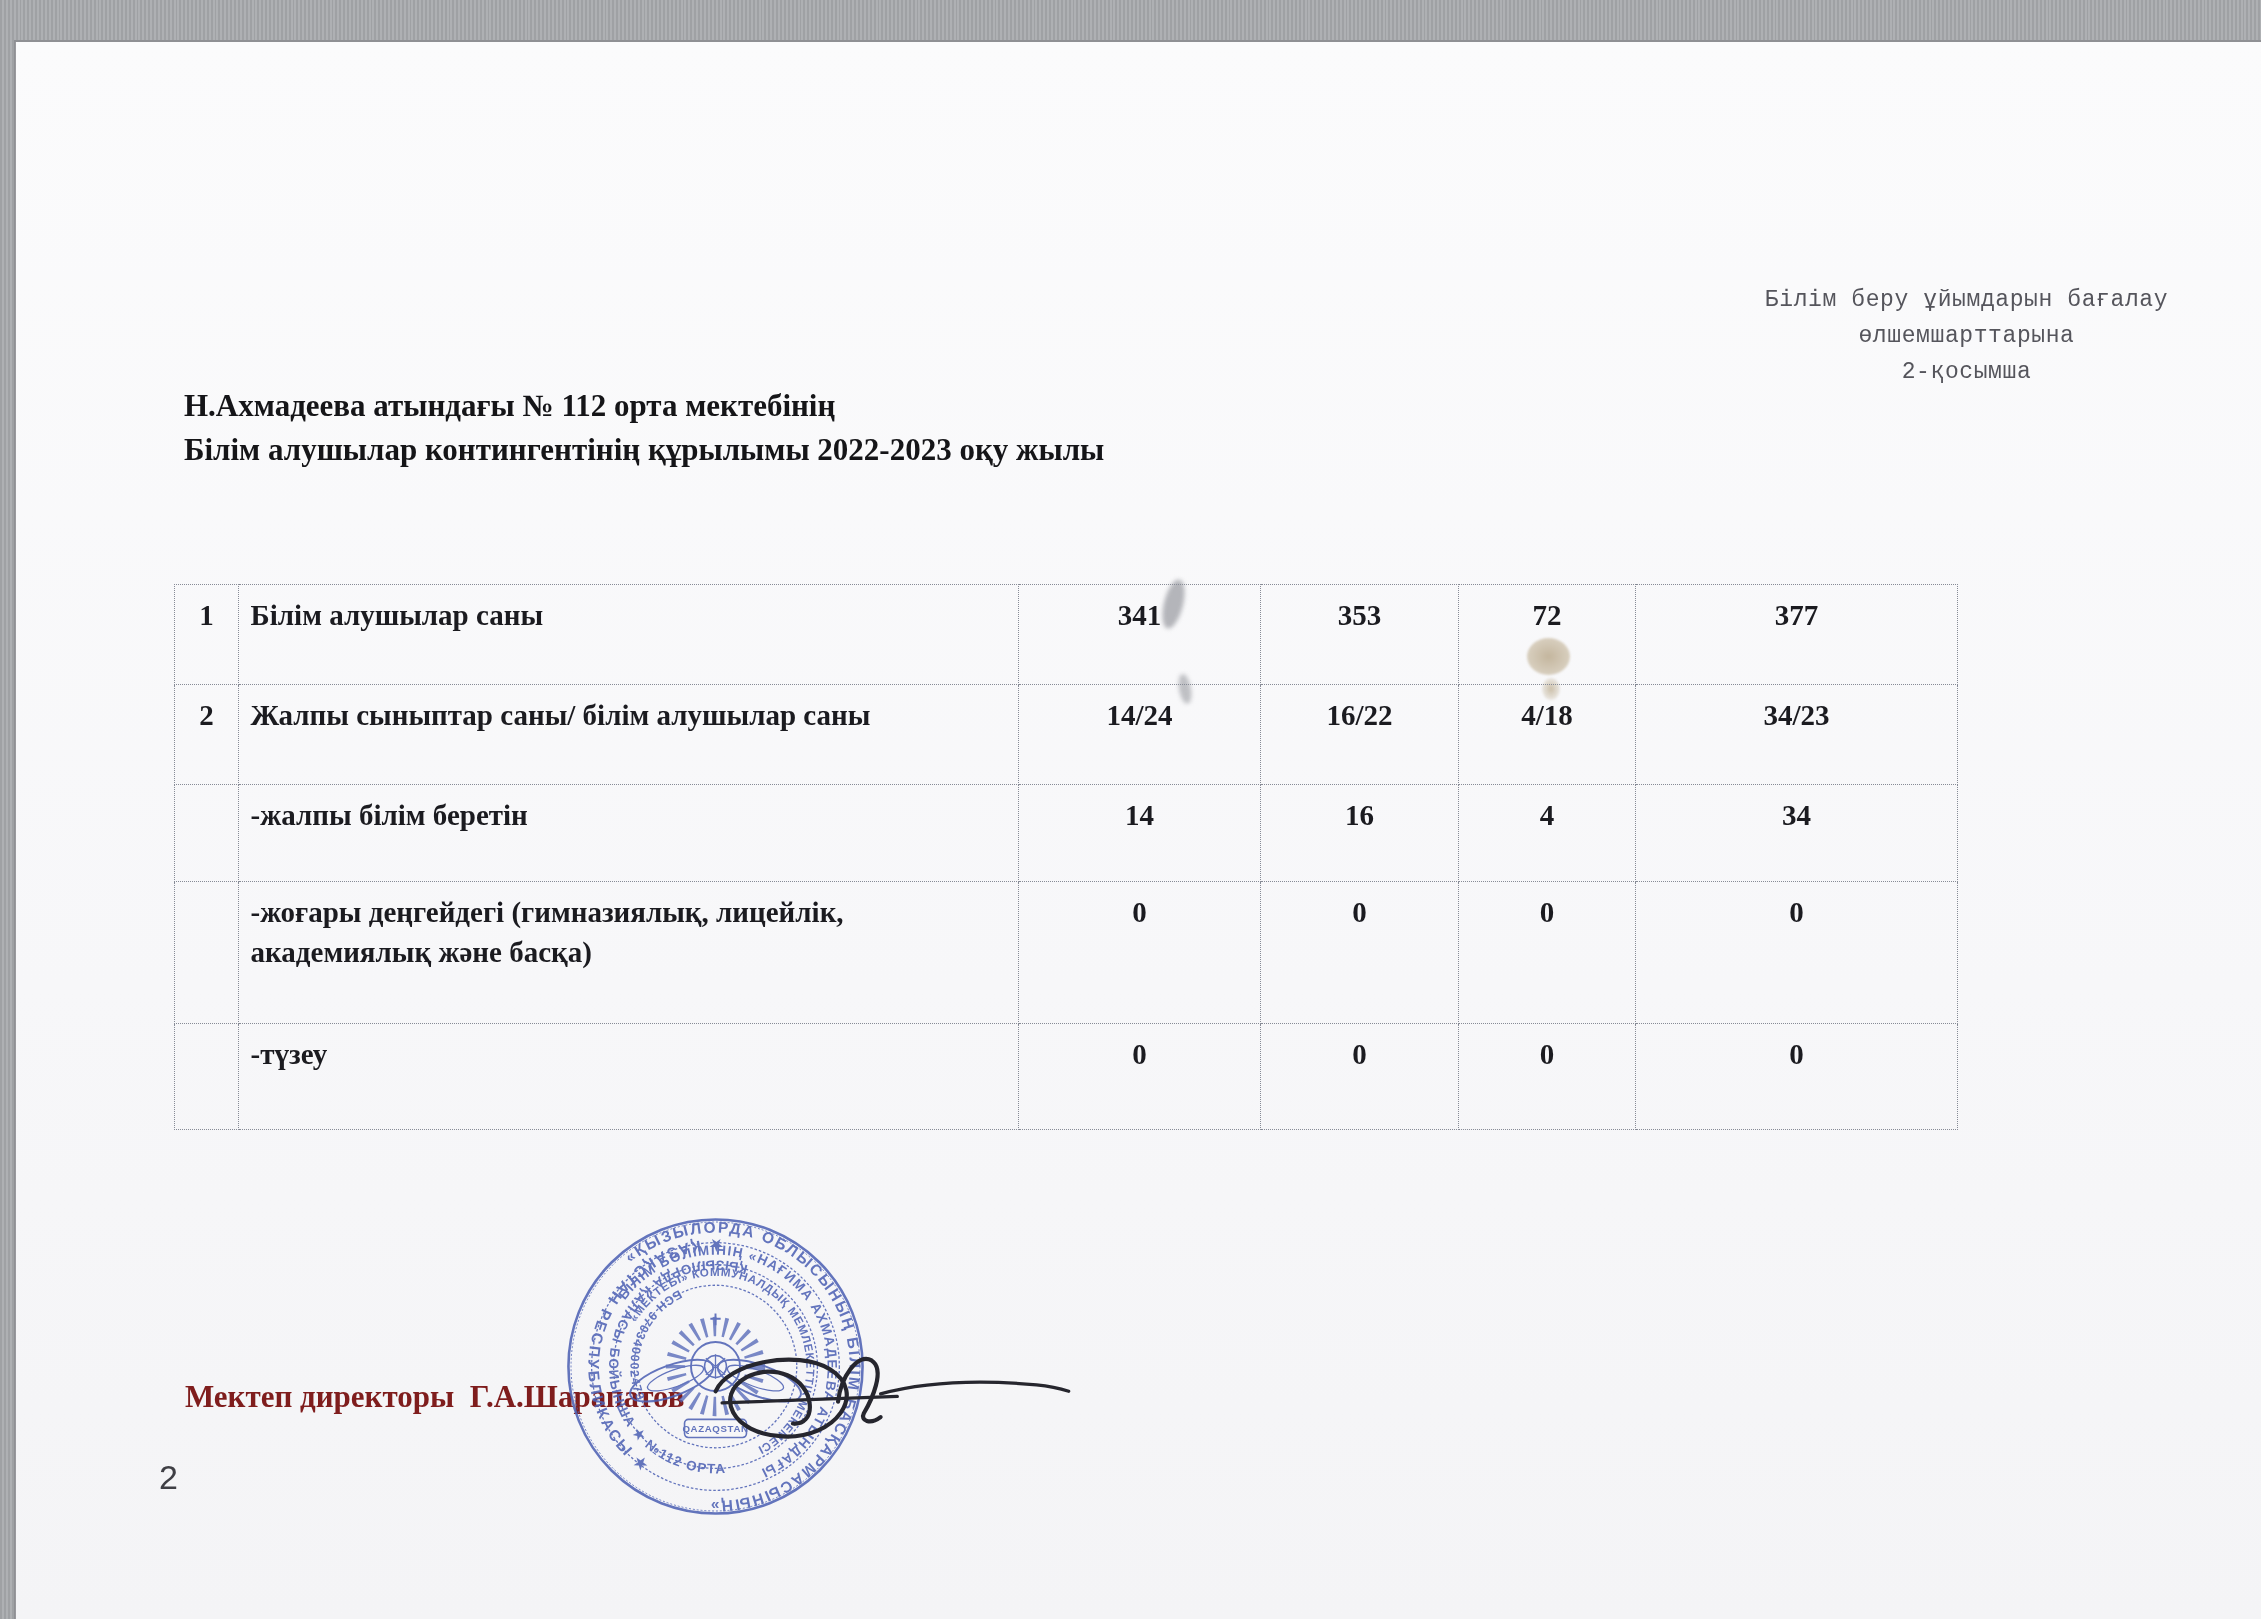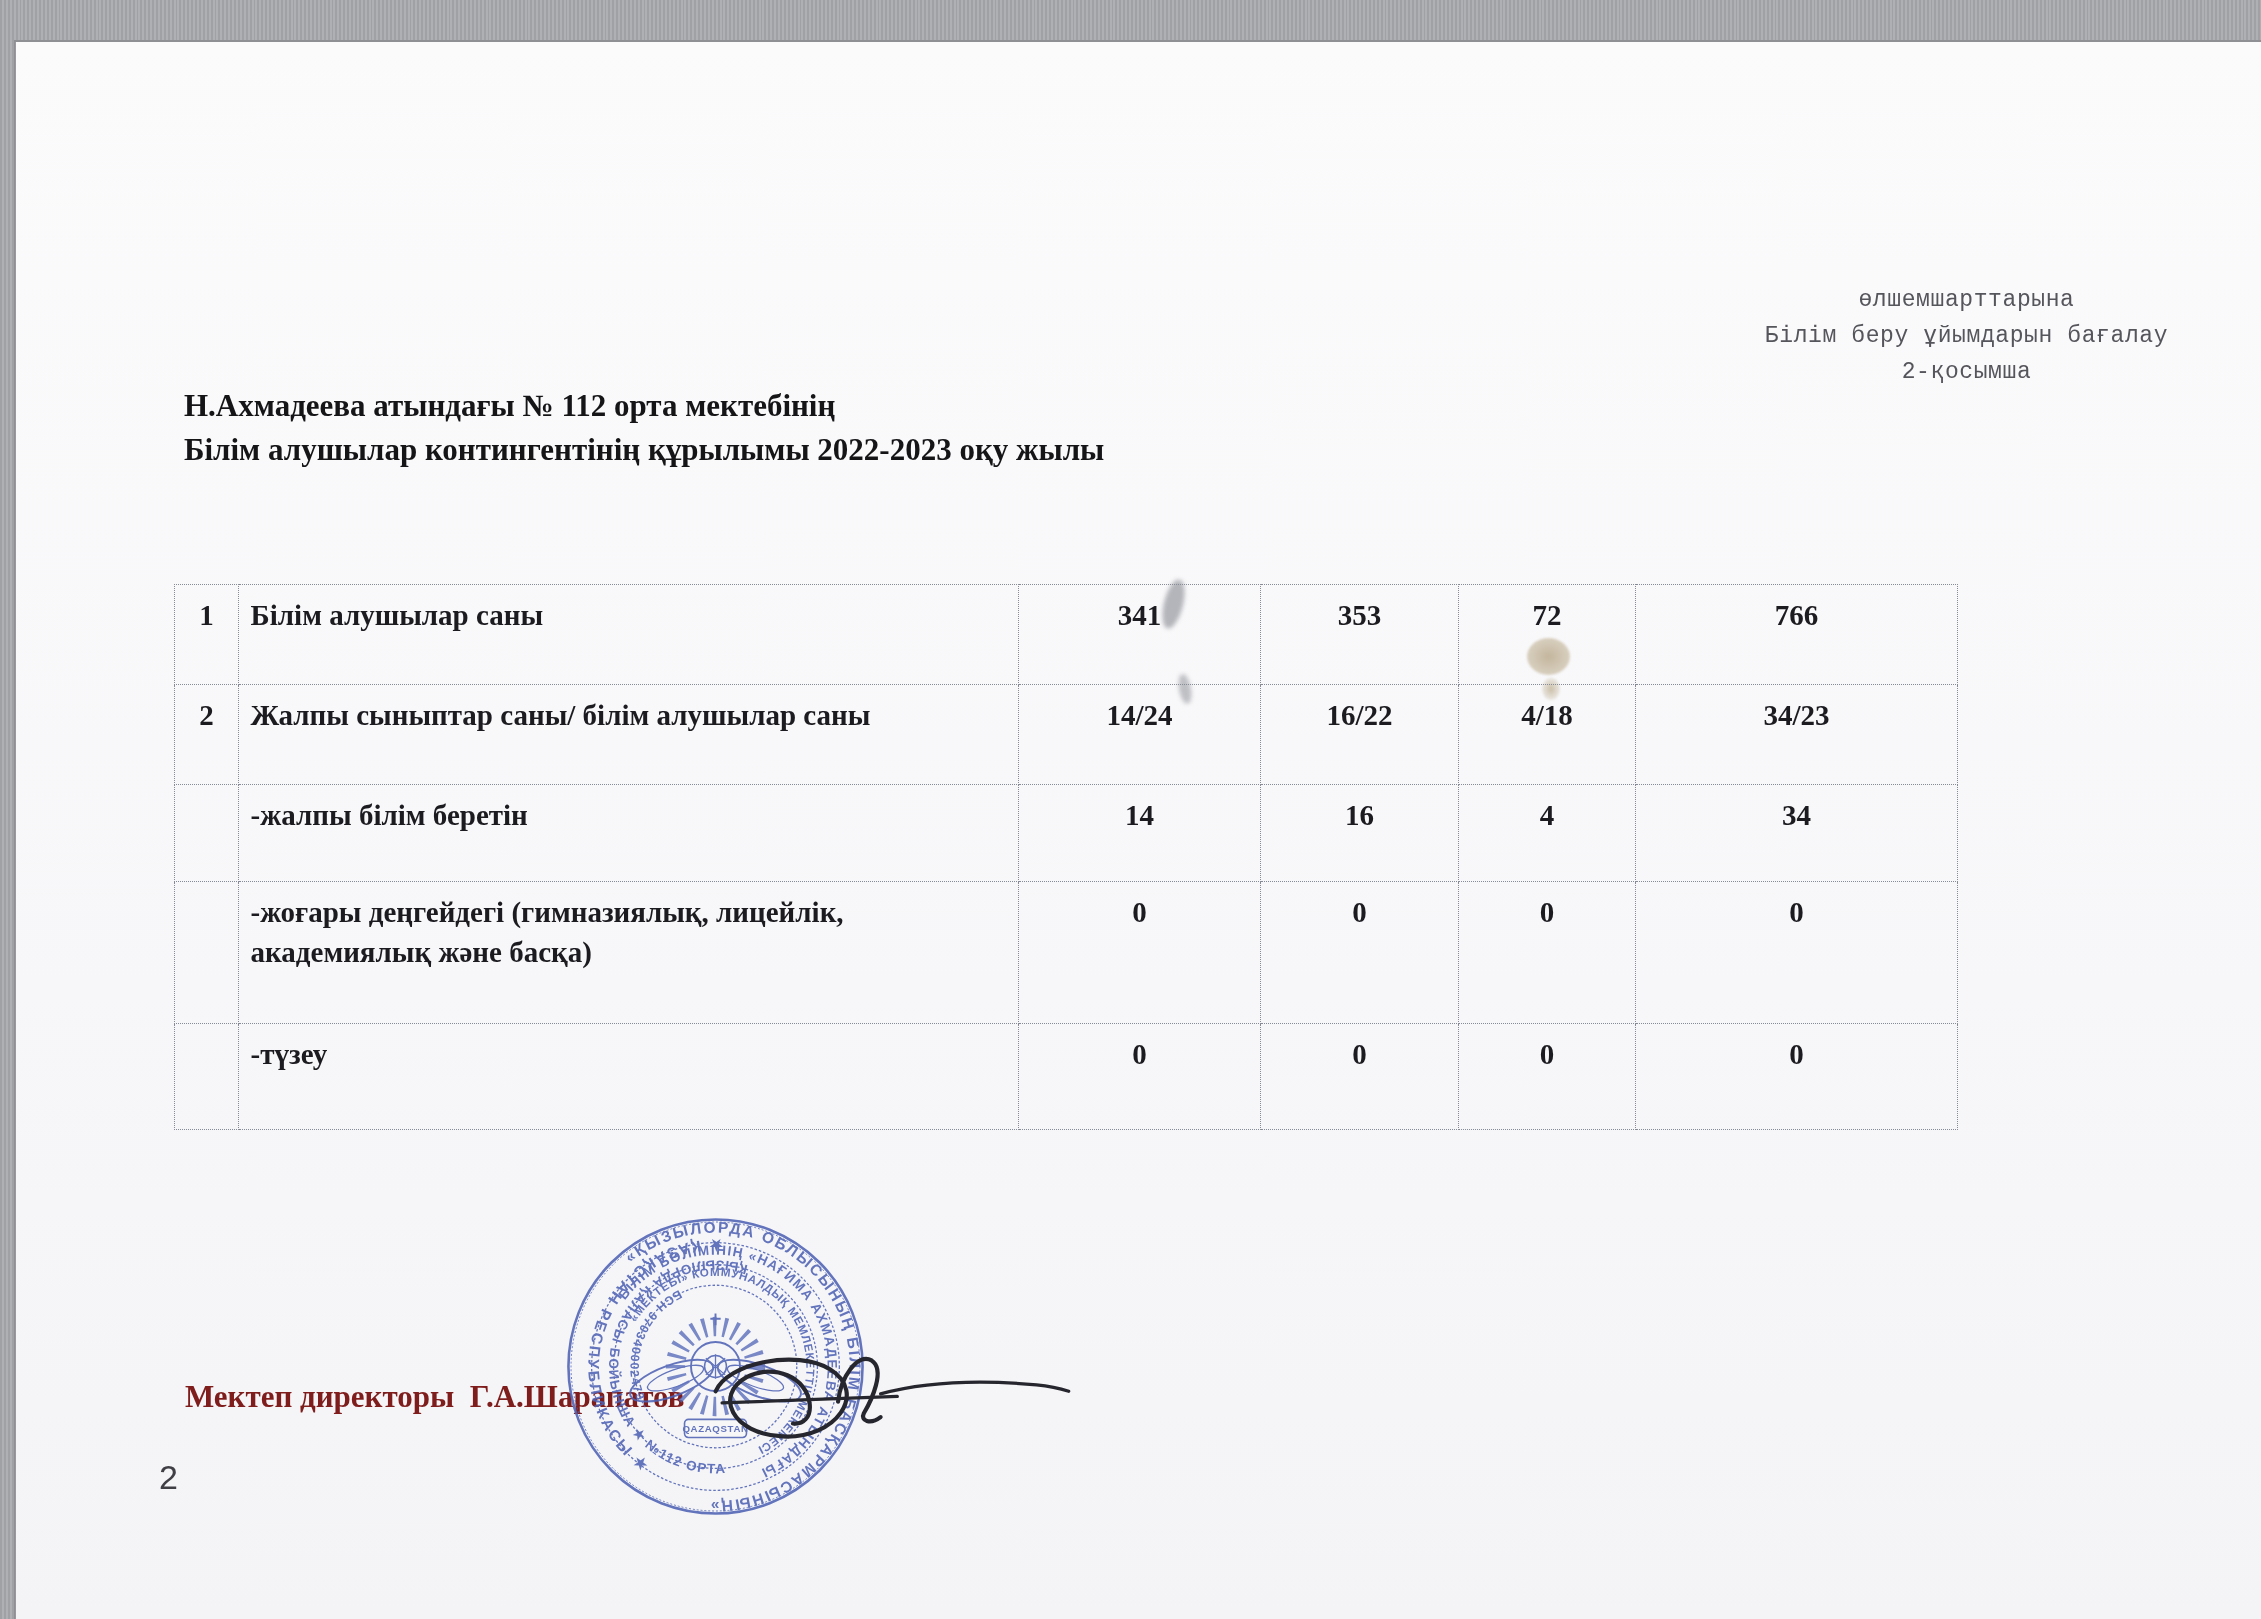--- a/index.html
+++ b/index.html
@@ -57,22 +57,22 @@
 <body>
 
 <div class="paper"></div>
 
 <div class="smudge gray1"></div>
 <div class="smudge gray2"></div>
 <div class="smudge tan1"></div>
 <div class="smudge tan2"></div>
 
 <div class="corner-note">
+  <div>Білім беру ұйымдарын бағалау</div>
   <div>өлшемшарттарына</div>
-  <div>Білім беру ұйымдарын бағалау</div>
   <div>2-қосымша</div>
 </div>
 
 <div class="title-block">
   <div class="title-line">Н.Ахмадеева атындағы № 112 орта мектебінің</div>
   <div class="title-line">Білім алушылар контингентінің құрылымы 2022-2023 оқу жылы</div>
 </div>
 
 <div class="table-wrap">
   <table class="doc">
@@ -84,21 +84,21 @@
         <col style="width:177px">
         <col style="width:322px">
     </colgroup>
     <tbody>
       <tr style="height:100px">
         <td class="c-num">1</td>
         <td class="c-label">Білім алушылар саны</td>
         <td class="c-val">341</td>
         <td class="c-val">353</td>
         <td class="c-val">72</td>
-        <td class="c-val">766</td>
+        <td class="c-val">377</td>
       </tr>
       <tr style="height:100px">
         <td class="c-num">2</td>
         <td class="c-label">Жалпы сыныптар саны/ білім алушылар саны</td>
         <td class="c-val">14/24</td>
         <td class="c-val">16/22</td>
         <td class="c-val">4/18</td>
         <td class="c-val">34/23</td>
       </tr>
       <tr style="height:97px">

